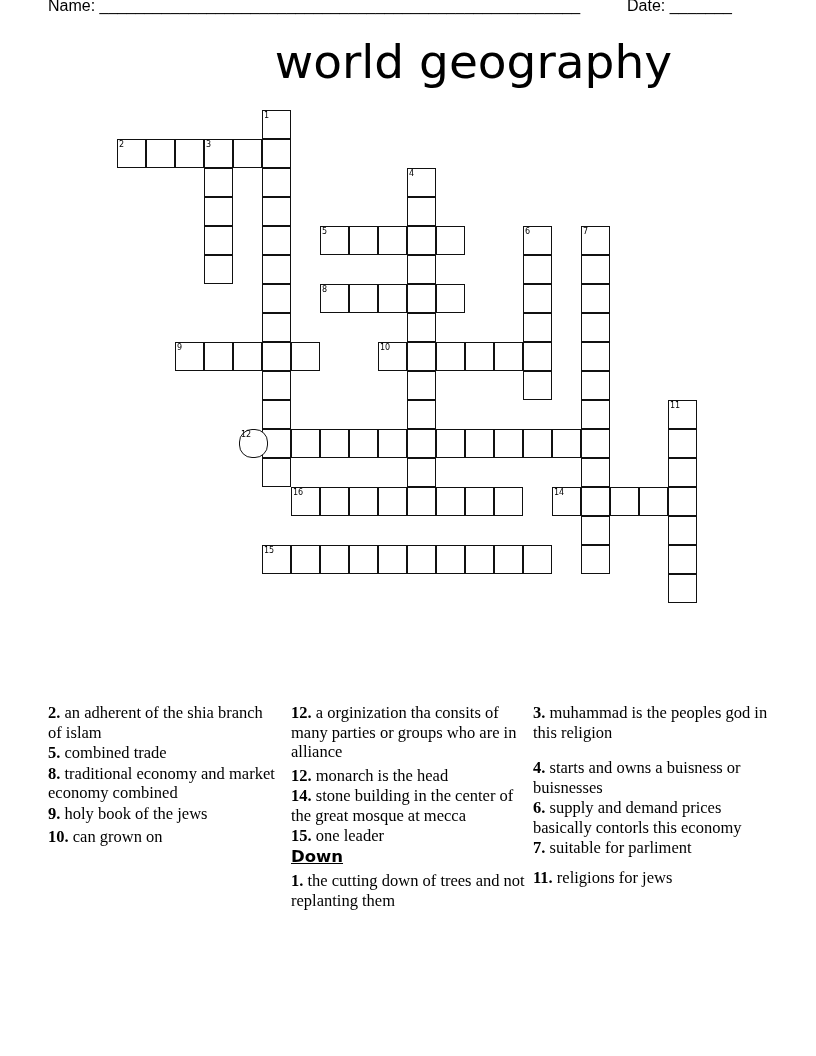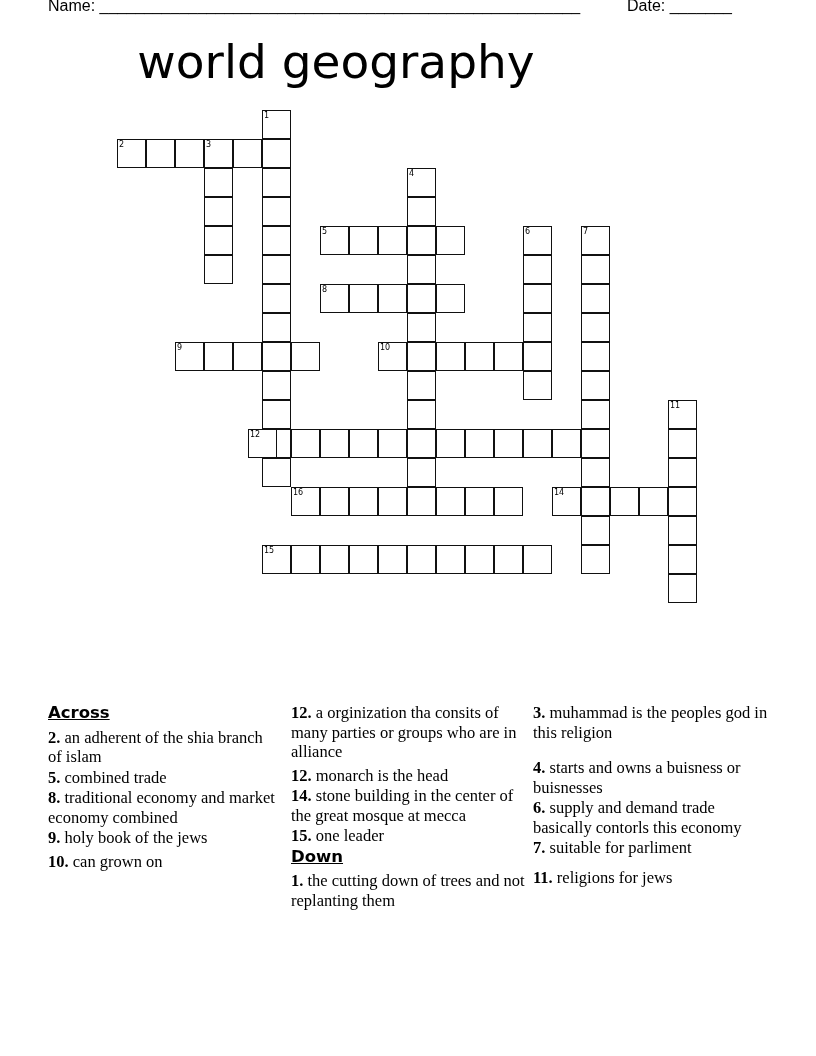--- a/index.html
+++ b/index.html
@@ -1,19 +1,19 @@
 <!DOCTYPE html>
 <html><head>
 <meta charset="utf-8">
 <style>
   html, body { margin:0; padding:0; background:#fff; }
   body { width:816px; height:1056px; position:relative; overflow:hidden; color:#000; }
   .header { position:absolute; top:-3px; left:48px; font-family:"Liberation Sans", sans-serif; font-size:16px; white-space:nowrap; }
   .header .date { position:absolute; left:579px; top:0; }
-  .title { position:absolute; top:34px; left:0; width:672px; text-align:center; font-family:"DejaVu Sans", sans-serif; font-size:47px; letter-spacing:0px; }
+  .title { position:absolute; top:34px; left:0; width:672px; text-align:right; font-family:"DejaVu Sans", sans-serif; font-size:47px; letter-spacing:0px; }
   .grid { position:absolute; left:0; top:0; width:816px; height:620px; }
   .cell { position:absolute; width:29px; height:29px; box-sizing:border-box; border:1.6px solid #111; background:#fff; }
   .cell .num { position:absolute; top:0px; left:1px; font-family:"DejaVu Sans", sans-serif; font-size:8px; line-height:9px; }
   .clues { position:absolute; top:703px; font-family:"DejaVu Sans", sans-serif; font-size:16.5px; line-height:19.5px; }
   .clues .h { font-weight:bold; text-decoration:underline; margin-bottom:5px; }
   .clue { margin-bottom:1px;font-family:Liberation Serif, serif; }
   .clue b { font-weight:bold; }
   .col1 { left:48px; width:230px; }
   .col2 { left:291px; width:240px; }
   .col3 { left:533px; width:240px; }
@@ -118,21 +118,21 @@
     <div class="cell" style="left: 494px; top: 342px;"></div>
     <div class="cell" style="left: 668px; top: 400px;">
       <span class="num">11</span>
     </div>
     <div class="cell" style="left: 668px; top: 429px;"></div>
     <div class="cell" style="left: 668px; top: 458px;"></div>
     <div class="cell" style="left: 668px; top: 487px;"></div>
     <div class="cell" style="left: 668px; top: 516px;"></div>
     <div class="cell" style="left: 668px; top: 545px;"></div>
     <div class="cell" style="left: 668px; top: 574px;"></div>
-    <div class="cell" style="left: 248px; top: 429px;">
+    <div class="cell" style="left: 239px; top: 429px; border-radius: 13px;">
       <span class="num">12</span>
     </div>
     <div class="cell" style="left: 291px; top: 429px;"></div>
     <div class="cell" style="left: 320px; top: 429px;"></div>
     <div class="cell" style="left: 349px; top: 429px;"></div>
     <div class="cell" style="left: 378px; top: 429px;"></div>
     <div class="cell" style="left: 436px; top: 429px;"></div>
     <div class="cell" style="left: 465px; top: 429px;"></div>
     <div class="cell" style="left: 494px; top: 429px;"></div>
     <div class="cell" style="left: 523px; top: 429px;"></div>
@@ -160,36 +160,35 @@
     <div class="cell" style="left: 349px; top: 545px;"></div>
     <div class="cell" style="left: 378px; top: 545px;"></div>
     <div class="cell" style="left: 407px; top: 545px;"></div>
     <div class="cell" style="left: 436px; top: 545px;"></div>
     <div class="cell" style="left: 465px; top: 545px;"></div>
     <div class="cell" style="left: 494px; top: 545px;"></div>
     <div class="cell" style="left: 523px; top: 545px;"></div>
   </div>
 
 <div class="clues col1">
-  <div class="h">Across</div>
   <div class="clue"><b>2.</b> <span>an adherent of the shia branch of islam</span></div>
   <div class="clue"><b>5.</b> <span>combined trade</span></div>
   <div class="clue"><b>8.</b> <span>traditional economy and market economy combined</span></div>
   <div class="clue"><b>9.</b> <span>holy book of the jews</span></div>
   <div class="clue" style="margin-top:4px"><b>10.</b> <span>can grown on</span></div>
 </div>
 
 <div class="clues col2">
   <div class="clue"><b>12.</b> <span>a orginization tha consits of many parties or groups who are in alliance</span></div>
   <div class="clue" style="margin-top:4px"><b>12.</b> <span>monarch is the head</span></div>
   <div class="clue"><b>14.</b> <span>stone building in the center of the great mosque at mecca</span></div>
   <div class="clue" style="margin-top:0"><b>15.</b> <span>one leader</span></div>
   <div class="h">Down</div>
   <div class="clue"><b>1.</b> <span>the cutting down of trees and not replanting them</span></div>
 </div>
 
 <div class="clues col3">
   <div class="clue"><b>3.</b> <span>muhammad is the peoples god in this religion</span></div>
   <div class="clue" style="margin-top:16px"><b>4.</b> <span>starts and owns a buisness or buisnesses</span></div>
-  <div class="clue"><b>6.</b> <span>supply and demand trade basically contorls this economy</span></div>
+  <div class="clue"><b>6.</b> <span>supply and demand prices basically contorls this economy</span></div>
   <div class="clue"><b>7.</b> <span>suitable for parliment</span></div>
   <div class="clue" style="margin-top:10px"><b>11.</b> <span>religions for jews</span></div>
 </div>
 
 </body></html>

